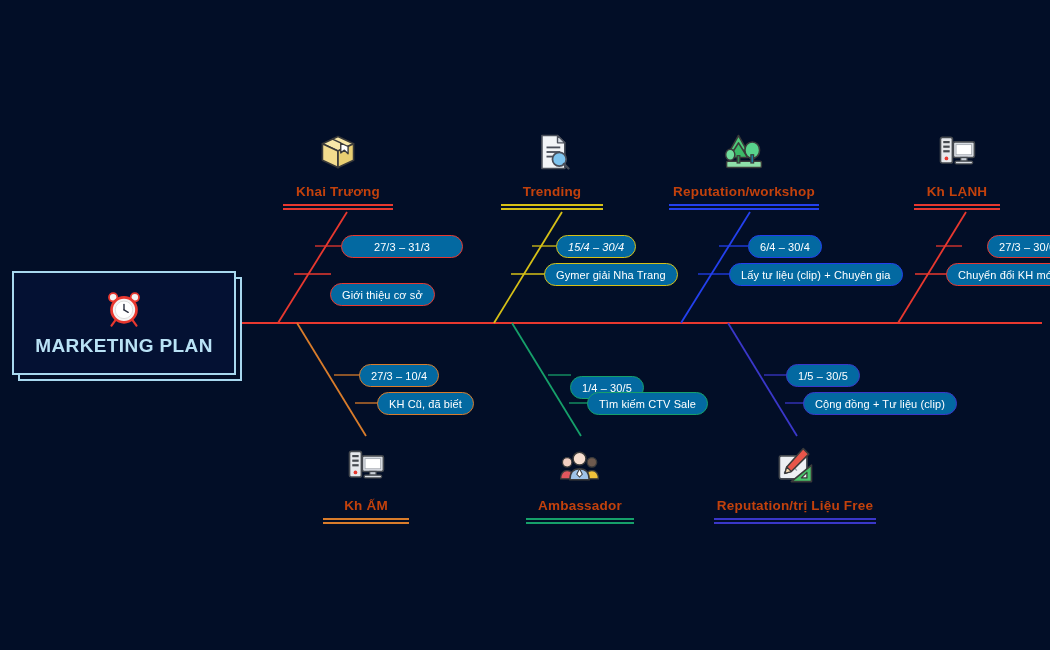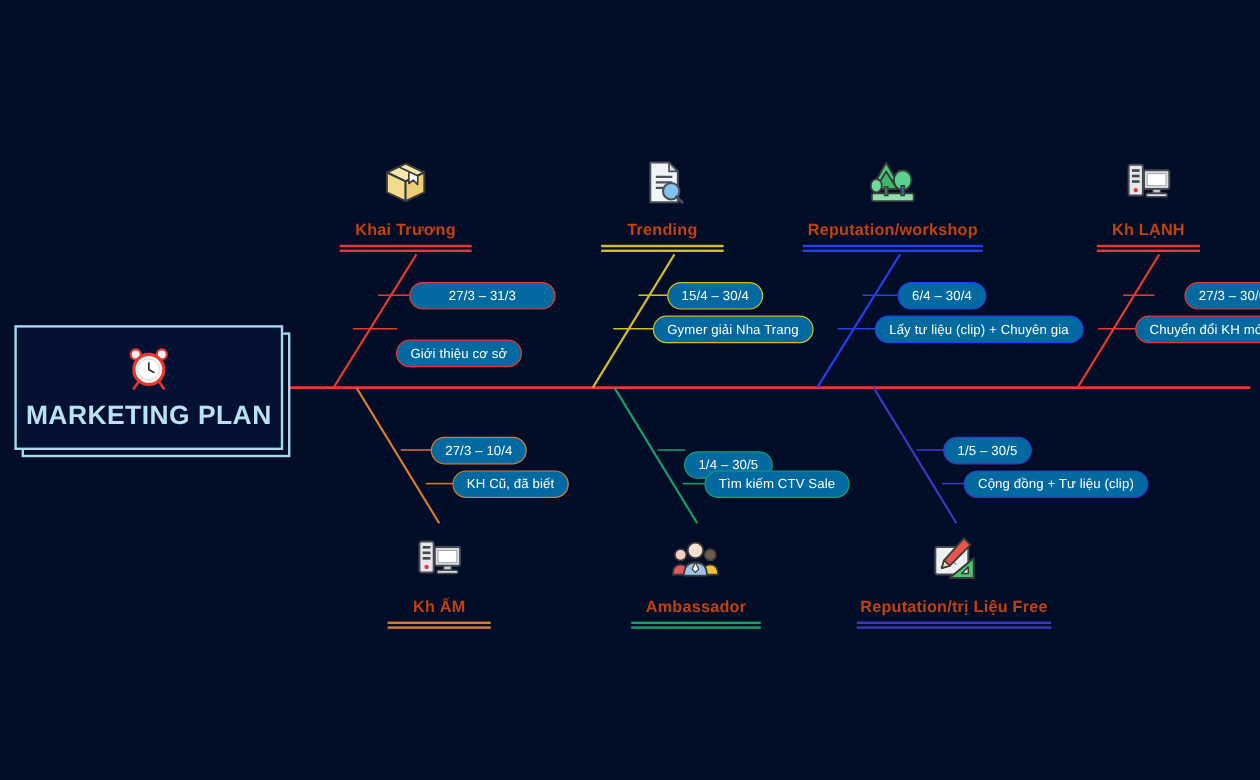--- a/index.html
+++ b/index.html
@@ -15,21 +15,21 @@
   .center-shadow{
     position:absolute; left:18px; top:277px; width:224px; height:104px;
     border:2px solid #a8d8ef;
   }
   .center-box{
     position:absolute; left:12px; top:271px; width:224px; height:104px;
     background:#041133; border:2px solid #a8d8ef;
     display:flex; flex-direction:column; align-items:center; justify-content:center;
   }
   .center-title{
-    color:#b9e2f5; font-size:22px; font-weight:bold; letter-spacing:.4px;
+    color:#b9e2f5; font-size:19px; font-weight:bold; letter-spacing:.4px;
     margin-top:6px;
   }
   .clock-wrap{ width:42px; height:40px; }
 
   
   .branch-head{ position:absolute; display:flex; flex-direction:column; align-items:center; }
   .branch-icon{ width:46px; height:44px; display:block; }
   .branch-title{
     color:#c2410c; font-size:13.5px; font-weight:bold; white-space:nowrap;
     margin-top:10px; letter-spacing:.2px;
@@ -133,21 +133,21 @@
         <circle cx="32" cy="32" r="7.5" fill="#7ec4ef" stroke="#4a4f5a" stroke-width="1.9"></circle>
         <line x1="37" y1="37" x2="42" y2="42" stroke="#4a4f5a" stroke-width="2.6" stroke-linecap="round"></line>
       </svg>
     </span>
     <span class="branch-title">Trending</span>
     <span class="rule" style="width:102px;">
       <span class="r1" style="background:#d6c017;"></span>
       <span class="r2" style="background:#d6c017;"></span>
     </span>
   </div>
-  <div class="pill" style="left:556px; top:235px; border-color:#d6c017;">15/4 – 30/4</div>
+  <div class="pill" style="left:556px; top:235px; border-color:#d6c017;font-style:italic;">15/4 – 30/4</div>
   <div class="pill" style="left:544px; top:263px; border-color:#d6c017;">Gymer giải Nha Trang</div>
 
   <div class="branch-head" style="left:668px; top:130px; width:152px;">
     <span class="branch-icon">
       <svg viewBox="0 0 48 48" width="46" height="44">
         <rect x="5" y="34" width="38" height="7" rx="1.5" fill="#8fe0a8" stroke="#3a3a3a" stroke-width="1.6"></rect>
         <path d="M18 6 L27 22 L9 22 Z" fill="#4fc97a" stroke="#3a3a3a" stroke-width="1.7" stroke-linejoin="round"></path>
         <path d="M18 14 L28 30 L8 30 Z" fill="#3cb968" stroke="#3a3a3a" stroke-width="1.7" stroke-linejoin="round"></path>
         <rect x="16.5" y="28" width="3" height="8" fill="#2f8f52" stroke="#3a3a3a" stroke-width="1.3"></rect>
         <ellipse cx="33" cy="22" rx="8" ry="9" fill="#58d38c" stroke="#3a3a3a" stroke-width="1.7"></ellipse>

